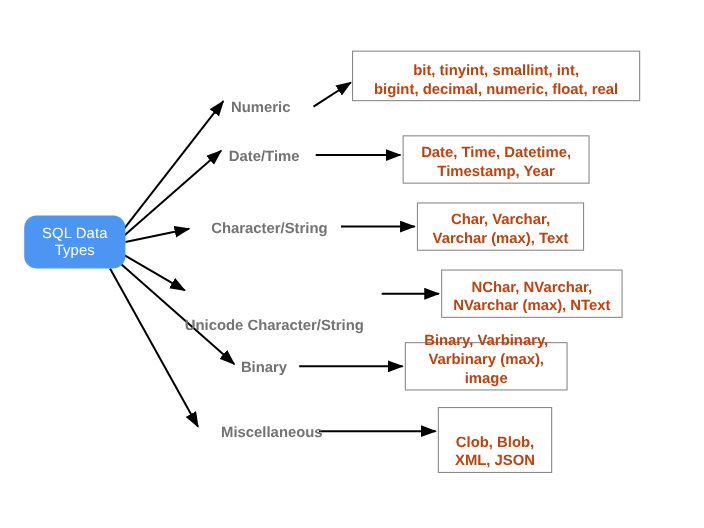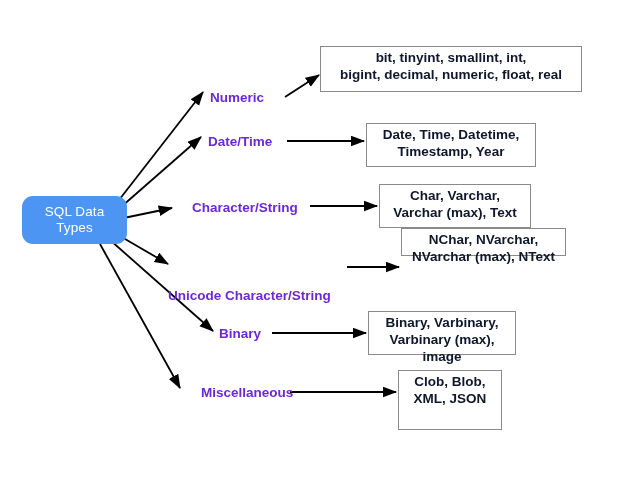--- a/index.html
+++ b/index.html
@@ -19,55 +19,55 @@
     position: absolute;
     left: 0;
     top: 0;
     width: 640px;
     height: 480px;
   }
   .root-node {
     position: absolute;
     left: 22px;
     top: 196px;
-    width: 105px;
+    width: 92px;
     height: 48px;
     background: #4d95f3;
     border-radius: 11px;
     display: flex;
     align-items: center;
     justify-content: center;
     text-align: center;
     color: #ffffff;
     font-size: 13.5px;
     font-weight: 400;
     line-height: 16px;
     letter-spacing: 0.1px;
     box-sizing: border-box;
   }
   .cat-label {
     position: absolute;
     font-size: 13.5px;
     font-weight: bold;
-    color: #6d28d9;
+    color: #737373;
     white-space: nowrap;
     line-height: 15px;
   }
   .type-box {
     position: absolute;
     border: 1px solid #8a8a8a;
     background: #ffffff;
     box-sizing: border-box;
     display: flex;
-    align-items: flex-start;
+    align-items: flex-end;
     justify-content: center;
     text-align: center;
     font-size: 13.5px;
     font-weight: bold;
-    color: #0f172a;
+    color: #c2410c;
     line-height: 17px;
     padding: 2px 4px;
   }
 </style>
 </head>
 <body>
 
 <div id="canvas">
 
   <svg id="edges" viewBox="0 0 640 480" xmlns="http://www.w3.org/2000/svg">
@@ -124,21 +124,21 @@
     </span>
   </div>
 
   <div class="type-box" style="left:379px; top:184px; width:152px; height:44px;">
     <span>
       <span>Char, Varchar,</span><br>
       <span>Varchar (max), Text</span>
     </span>
   </div>
 
-  <div class="type-box" style="left:401px; top:228px; width:165px; height:28px;">
+  <div class="type-box" style="left:401px; top:245px; width:165px; height:44px;">
     <span>
       <span>NChar, NVarchar,</span><br>
       <span>NVarchar (max), NText</span>
     </span>
   </div>
 
   <div class="type-box" style="left:368px; top:311px; width:148px; height:44px;">
     <span>
       <span>Binary, Varbinary,</span><br>
       <span>Varbinary (max), image</span>

